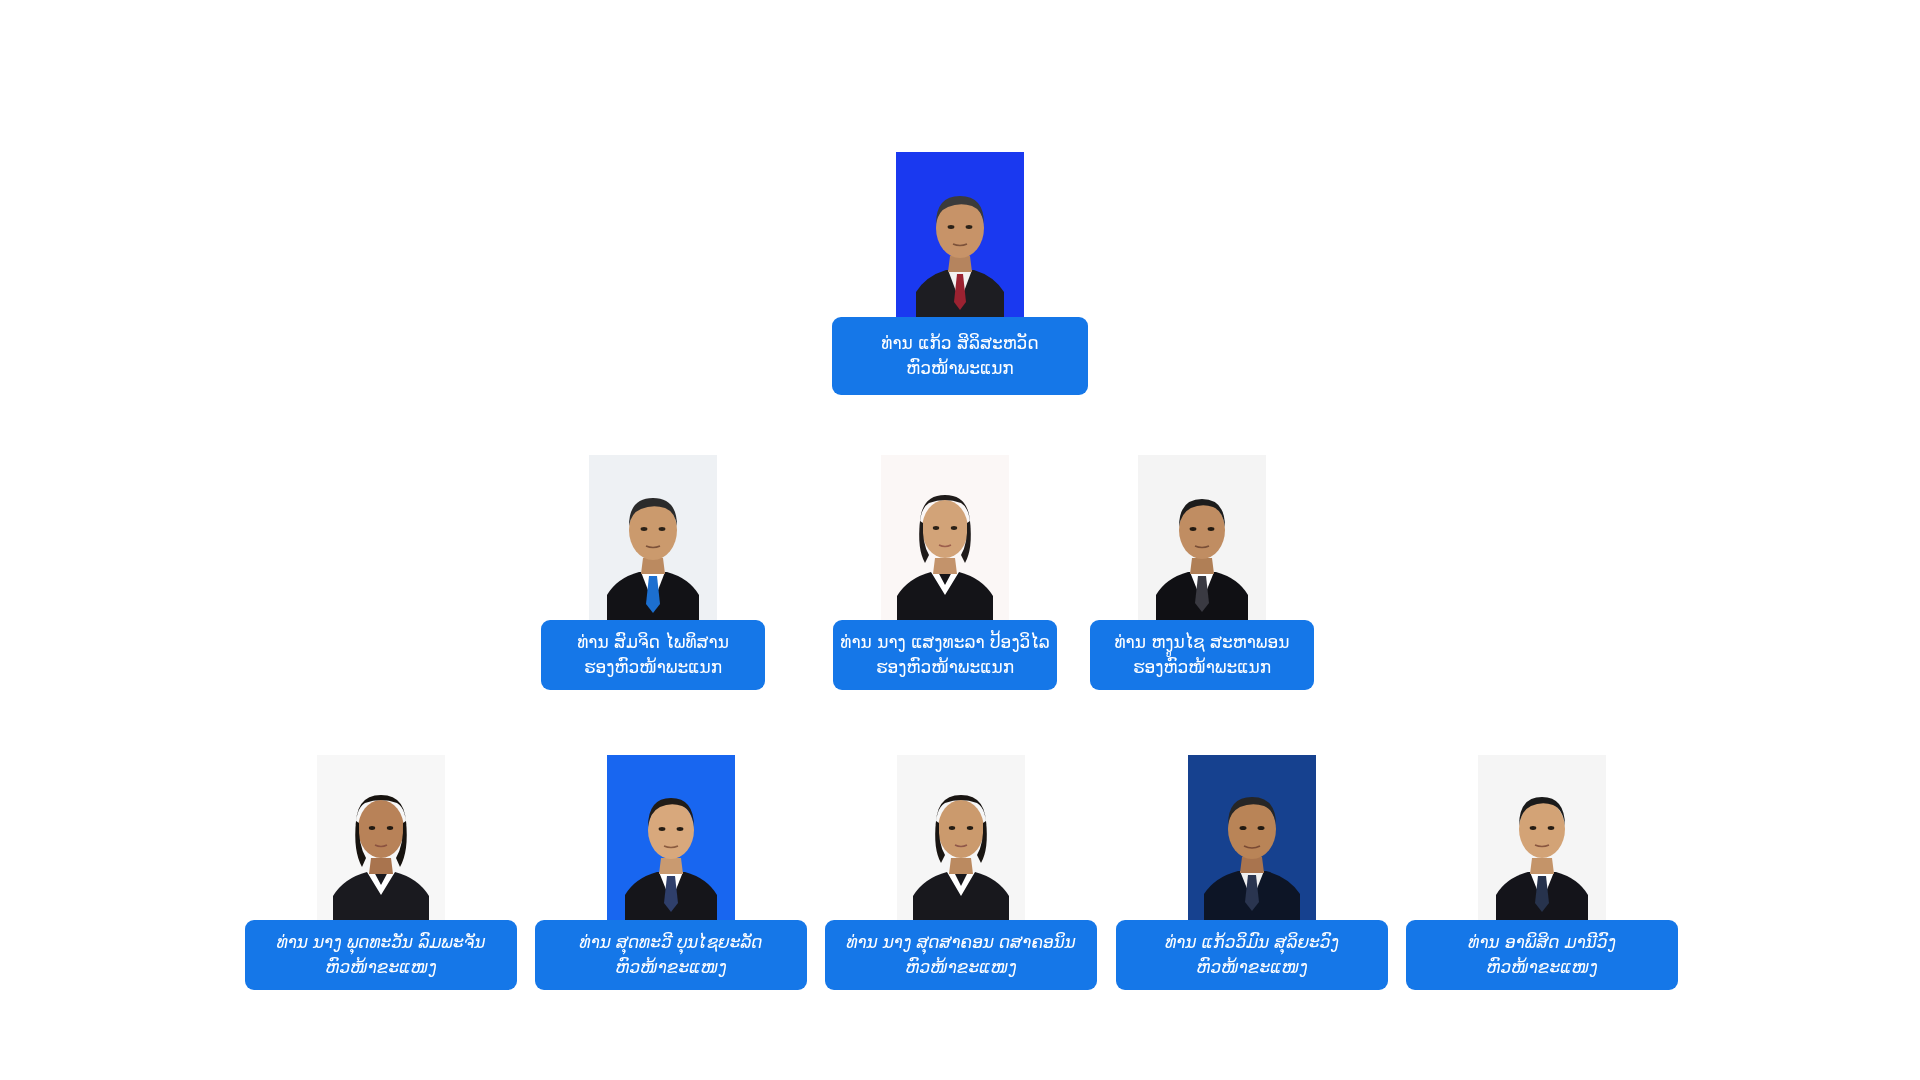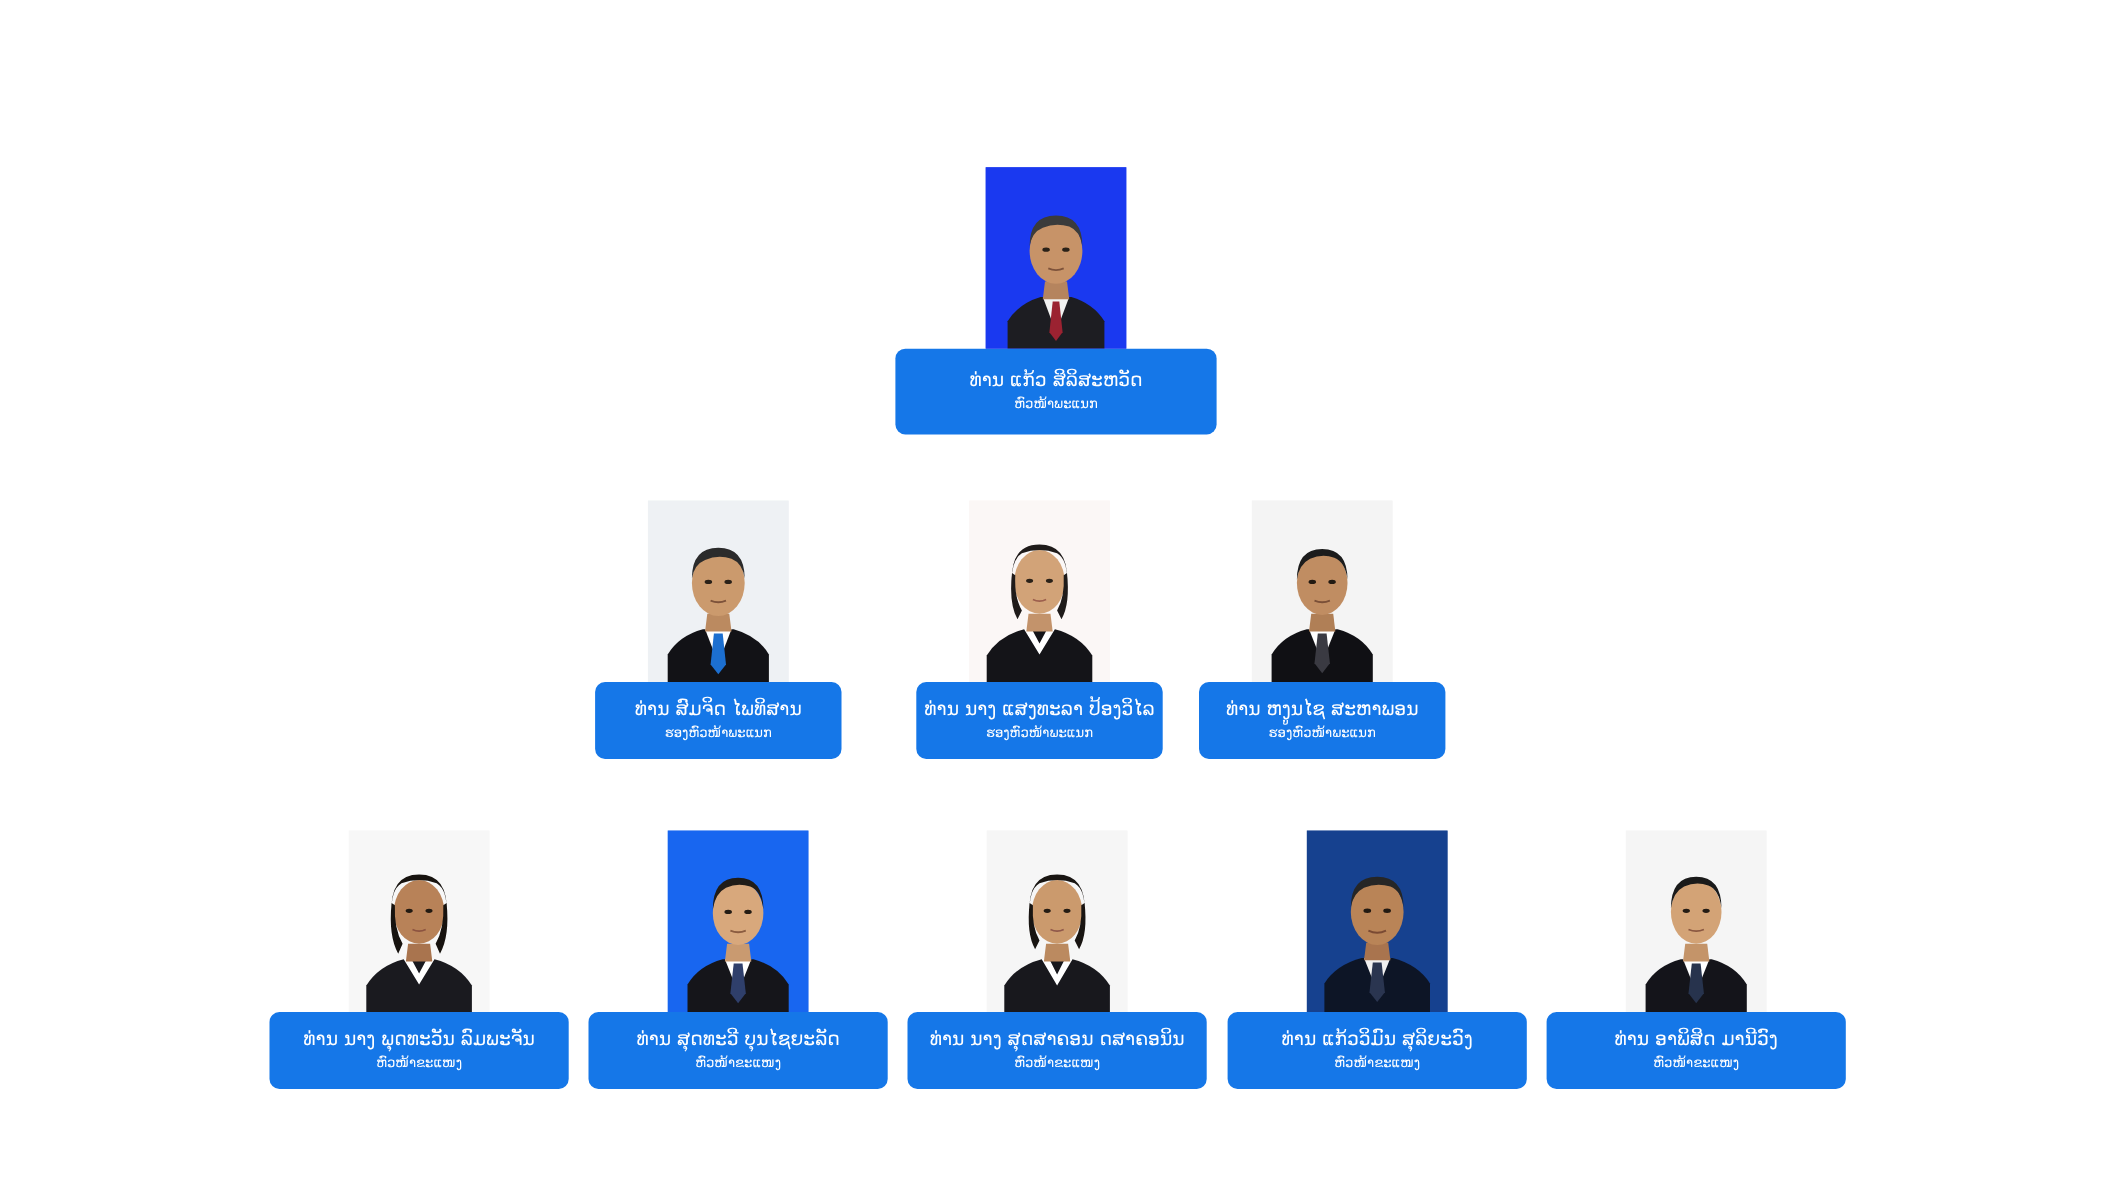--- a/index.html
+++ b/index.html
@@ -71,40 +71,40 @@
     box-sizing: border-box;
     line-height: 1.45;
     padding: 9px 14px 10px 14px;
   }
 
   .name-card .person-name {
     font-size: 17px;
     white-space: nowrap;
   }
   .name-card .person-role {
-    font-size: 12px;
+    font-size: 17px;
     white-space: nowrap;
   }
 
   
   .level-1 { top: 152px; left: 50%; transform: translateX(-50%); }
   .level-1 .photo-frame { width: 128px; height: 165px; }
-  .level-1 .name-card { width: 292px; height: 78px; margin-top: 0px; }
+  .level-1 .name-card { width: 256px; height: 78px; margin-top: 0px; }
 
   
   .level-2 { top: 455px; }
   .level-2 .photo-frame { width: 128px; height: 165px; }
   .level-2 .name-card { width: 224px; height: 70px; margin-top: 0px; }
 
   .l2-a { left: 541px; }
   .l2-b { left: 833px; }
   .l2-c { left: 1090px; }
 
   
-  .level-3 { top: 755px; }
+  .level-3 { top: 755px; font-style: italic; }
   .level-3 .photo-frame { width: 128px; height: 165px; }
   .level-3 .name-card { width: 272px; height: 70px; margin-top: 0px; }
 
   .l3-a { left: 245px; }
   .l3-b { left: 535px; }
   .l3-c { left: 825px; }
   .l3-d { left: 1116px; }
   .l3-e { left: 1406px; }
 </style>
 </head>

